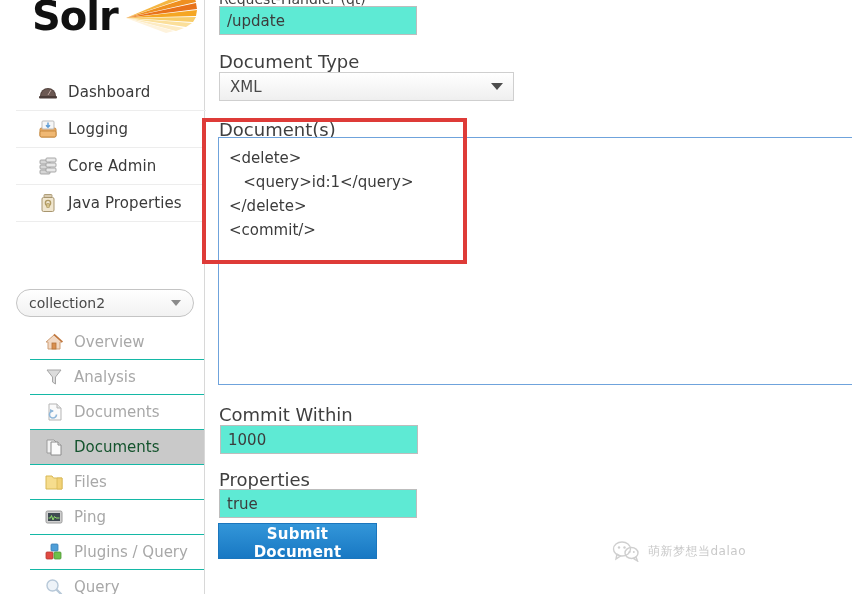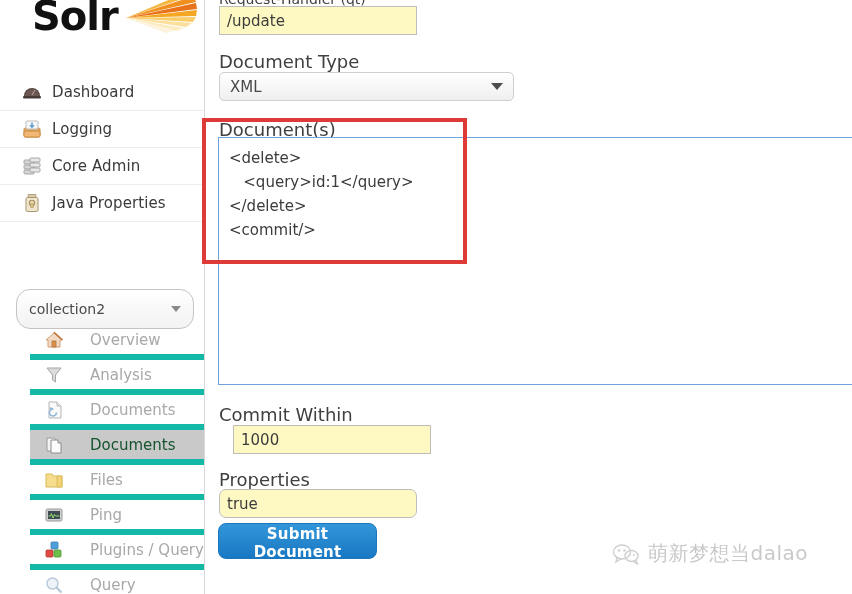--- a/index.html
+++ b/index.html
@@ -52,21 +52,21 @@
   #logo-sun {
     position: absolute;
     left: 112px; top: 2px;
     width: 72px; height: 46px;
     overflow: hidden;
   }
 
   
   #main-menu {
     position: absolute;
-    left: 0; top: 74px;
+    left: 16px; top: 74px;
     width: 204px;
   }
   .menu-item {
     position: relative;
     height: 37px;
     display: flex;
     align-items: center;
     padding-left: 22px;
     border-bottom: 1px solid #ededed;
     cursor: pointer;
@@ -76,21 +76,21 @@
     color: #3a3a3a;
     margin-left: 10px;
     letter-spacing: 0.1px;
   }
   .micon { width: 20px; height: 20px; position: relative; flex: 0 0 20px; }
 
   
   #collection-select {
     position: absolute;
     left: 16px; top: 289px;
-    width: 178px; height: 40px;
+    width: 178px; height: 28px;
     border: 1px solid #c4c4c4;
     border-radius: 14px;
     background: linear-gradient(#ffffff, #f2f2f2);
     display: flex;
     align-items: center;
     padding: 0 12px;
     cursor: pointer;
   }
   #collection-select .cname {
     font-size: 14px;
@@ -109,23 +109,22 @@
     position: absolute;
     left: 30px; top: 325px;
     width: 174px;
   }
   .core-item {
     position: relative;
     height: 35px;
     display: flex;
     align-items: center;
     padding-left: 14px;
-    border-bottom: 6px solid #14b8a6;
+    border-bottom: 1px solid #14b8a6;
     cursor: pointer;
-    gap: 16px;
   }
   .core-item .clabel {
     font-size: 15px;
     color: #a8a8a8;
     margin-left: 10px;
   }
   .core-item.active { background: #c9c9c9; }
   .core-item.active .clabel { color: #14532d; }
   .cicon { width: 20px; height: 20px; position: relative; flex: 0 0 20px; }
 
@@ -135,21 +134,21 @@
     left: 206px; top: 0;
     width: 646px; height: 594px;
     background: #ffffff;
   }
   .field-label {
     font-size: 18px;
     color: #3f3f3f;
   }
   .text-input {
     border: 1px solid #bdbdbd;
-    background: #fef9c3;
+    background: #5eead4;
     font-family: "DejaVu Sans", "Liberation Sans", sans-serif;
     font-size: 15px;
     color: #3c3c3c;
     padding: 4px 7px;
   }
 
   
   #qt-label {
     position: absolute; left: 13px; top: -9px;
     font-size: 14px; color: #3f3f3f;
@@ -158,21 +157,21 @@
     position: absolute; left: 13px; top: 6px;
     width: 198px; height: 29px;
     line-height: 20px;
   }
   
   #doctype-label { position: absolute; left: 13px; top: 51px; }
   #doctype-select {
     position: absolute; left: 13px; top: 72px;
     width: 295px; height: 29px;
     border: 1px solid #cfcfcf;
-    border-radius: 5px;
+    border-radius: 0;
     background: linear-gradient(#ffffff, #efefef);
     display: flex; align-items: center;
     padding: 0 10px;
     cursor: pointer;
   }
   #doctype-select .dt-val { font-size: 15px; color: #494949; flex: 1; }
   .tri-down-dark {
     width: 0; height: 0;
     border-left: 6px solid transparent;
     border-right: 6px solid transparent;
@@ -190,35 +189,35 @@
     font-size: 15px;
     color: #3c3c3c;
     line-height: 24px;
     white-space: pre;
     overflow: hidden;
     resize: none;
   }
   
   #commit-label { position: absolute; left: 13px; top: 404px; }
   #commit-input {
-    position: absolute; left: 27px; top: 425px;
+    position: absolute; left: 14px; top: 425px;
     width: 198px; height: 29px; line-height: 20px;
   }
   
   #overwrite-label { position: absolute; left: 13px; top: 469px; }
   #overwrite-input {
     position: absolute; left: 13px; top: 489px;
-    width: 198px; height: 29px; line-height: 20px; border-radius: 7px;
+    width: 198px; height: 29px; line-height: 20px;
   }
   
   #submit-btn {
     position: absolute; left: 12px; top: 523px;
     width: 159px; height: 36px;
     border: 1px solid #1b76bd;
-    border-radius: 8px;
+    border-radius: 0;
     background: linear-gradient(#3396d9, #1878c3);
     color: #ffffff;
     font-family: "DejaVu Sans", "Liberation Sans", sans-serif;
     font-size: 15px;
     font-weight: bold;
     cursor: pointer;
     letter-spacing: 0.2px;
   }
 
   
@@ -233,21 +232,21 @@
 
   
   #watermark {
     position: absolute;
     left: 612px; top: 540px;
     display: flex;
     align-items: center;
     z-index: 40;
   }
   #watermark .wm-text {
-    font-size: 20px;
+    font-size: 12px;
     color: #c9c9c9;
     margin-left: 8px;
     letter-spacing: 0.5px;
     text-align: center;
   }
   #wm-logo { width: 28px; height: 22px; position: relative; }
 </style>
 </head>
 <body>
 

